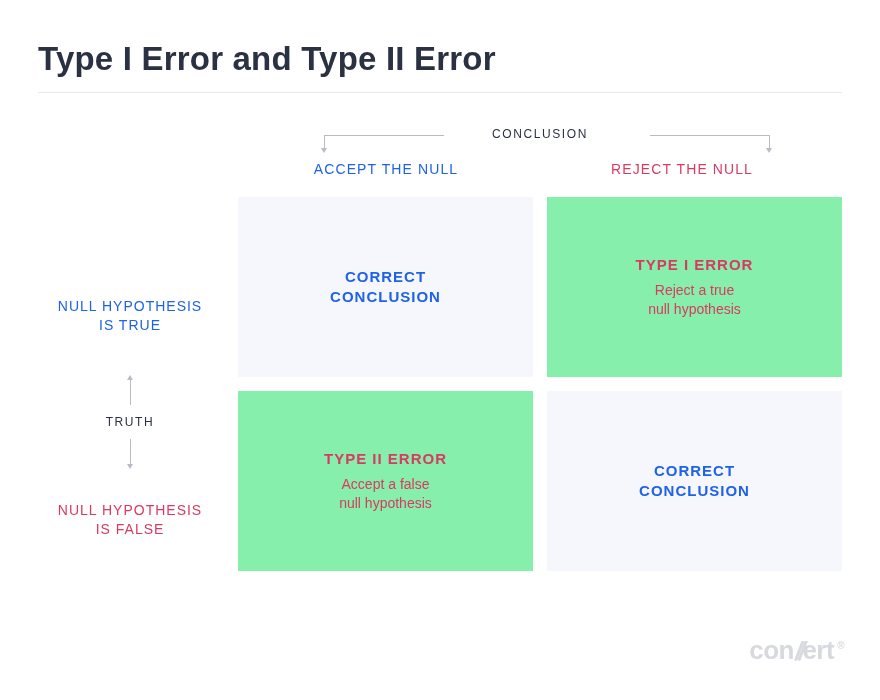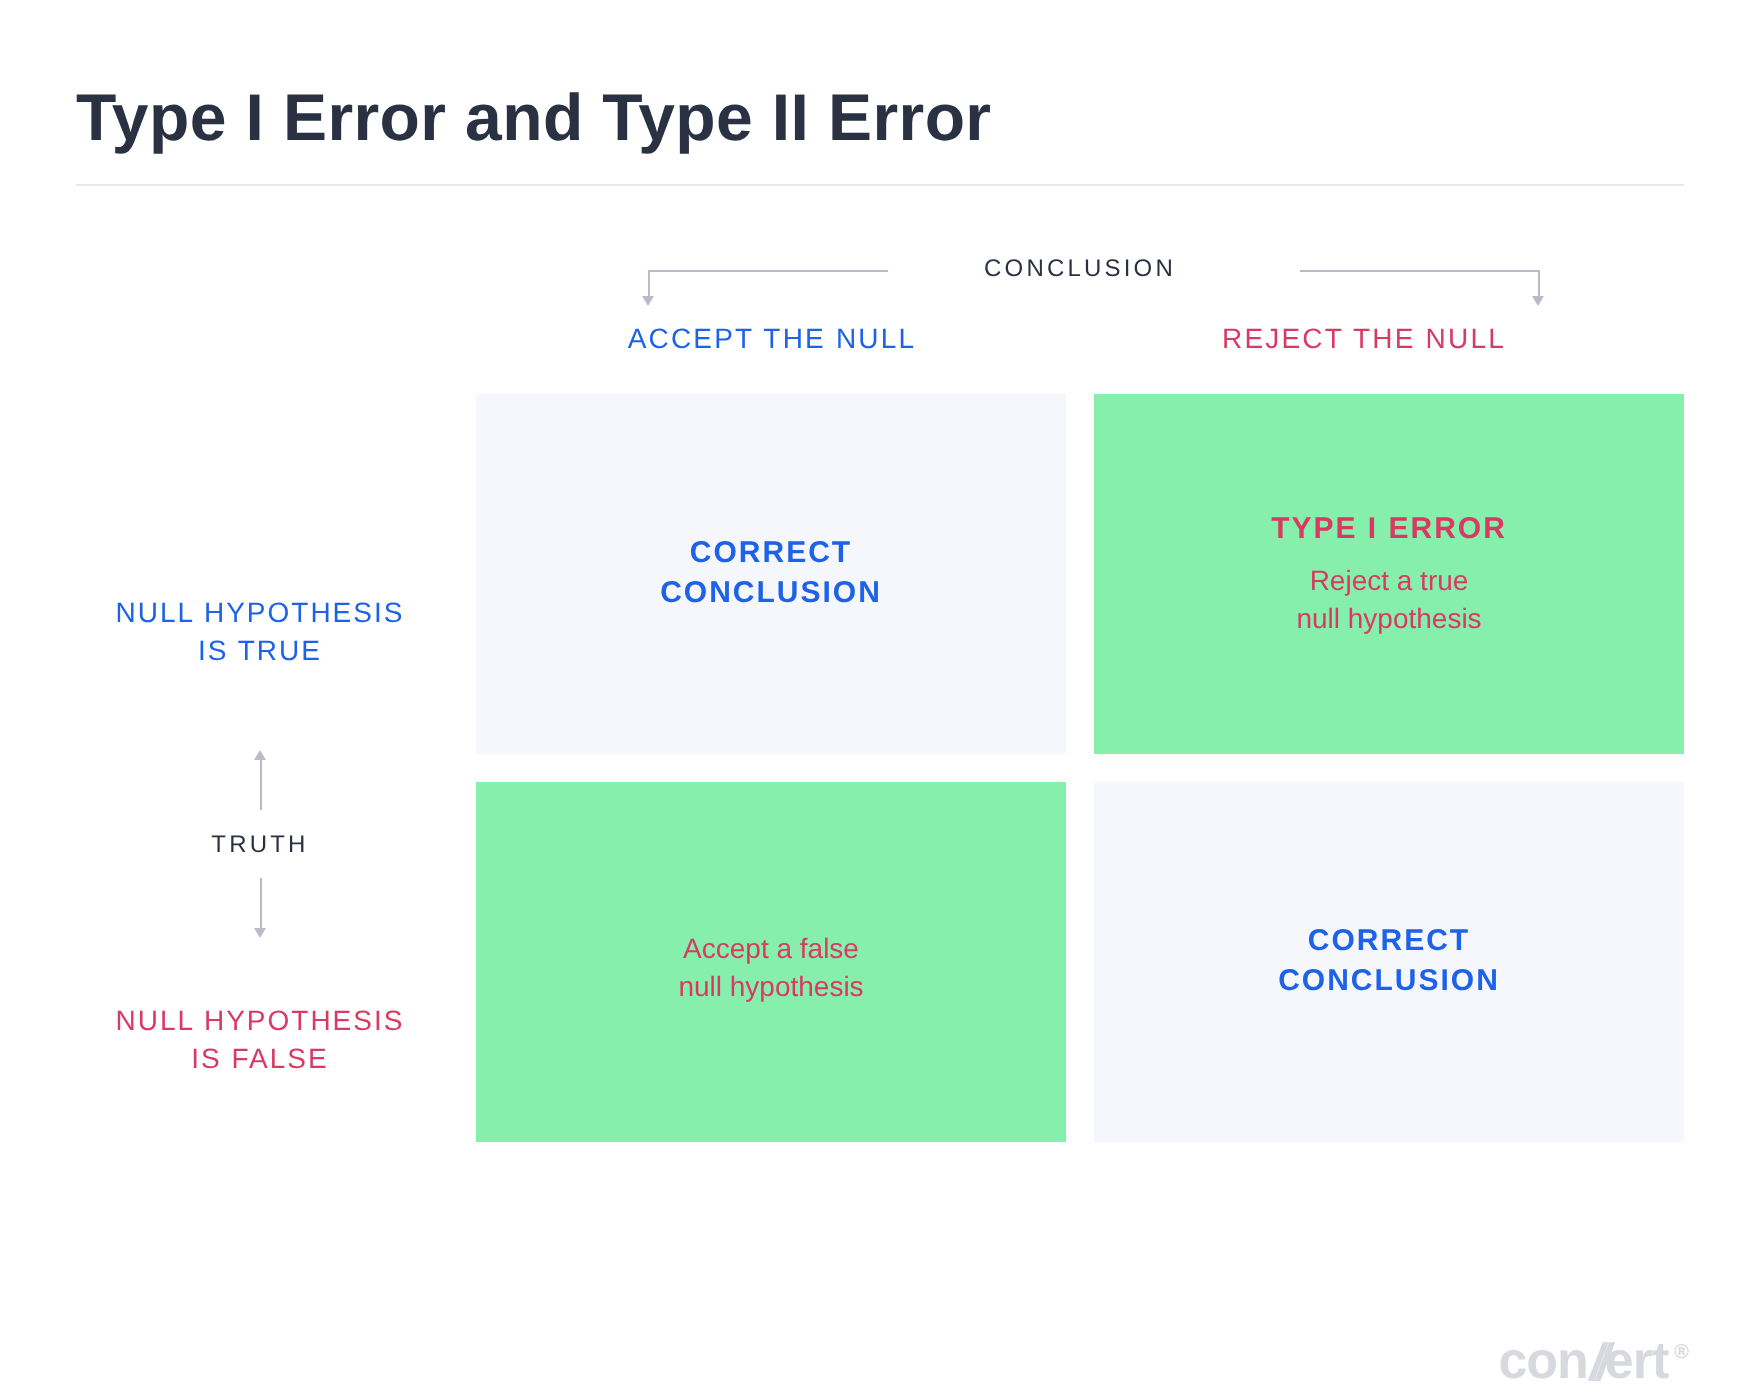--- a/index.html
+++ b/index.html
@@ -173,21 +173,21 @@
   .cell .sub {
     font-size: 14px;
     margin-top: 6px;
     line-height: 1.35;
   }
 
   
   .logo {
     position: absolute;
     right: 36px;
-    bottom: 4px;
+    bottom: 34px;
     font-family: Arial, sans-serif;
     font-size: 26px;
     font-weight: 600;
     color: #d7d9de;
     letter-spacing: -0.5px;
   }
   .logo .u {
     display: inline-block;
     transform: translateY(1px);
     font-style: italic;
@@ -227,20 +227,21 @@
 
   <div class="grid">
     <div class="cell bg-blue">
       <div class="big blue">CORRECT<br>CONCLUSION</div>
     </div>
     <div class="cell bg-pink">
       <div class="big pink">TYPE I ERROR</div>
       <div class="sub pink">Reject a true<br>null hypothesis</div>
     </div>
     <div class="cell bg-pink">
+      <div class="big pink">TYPE II ERROR</div>
       <div class="sub pink">Accept a false<br>null hypothesis</div>
     </div>
     <div class="cell bg-blue">
       <div class="big blue">CORRECT<br>CONCLUSION</div>
     </div>
   </div>
 
 </div>
 
 <div class="logo">

